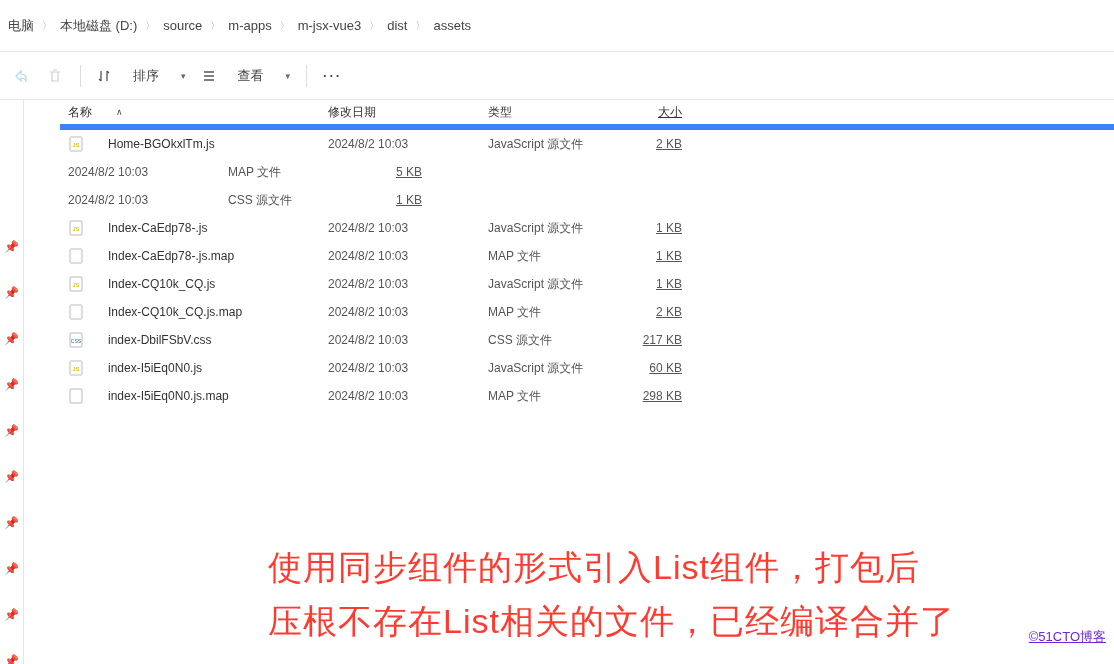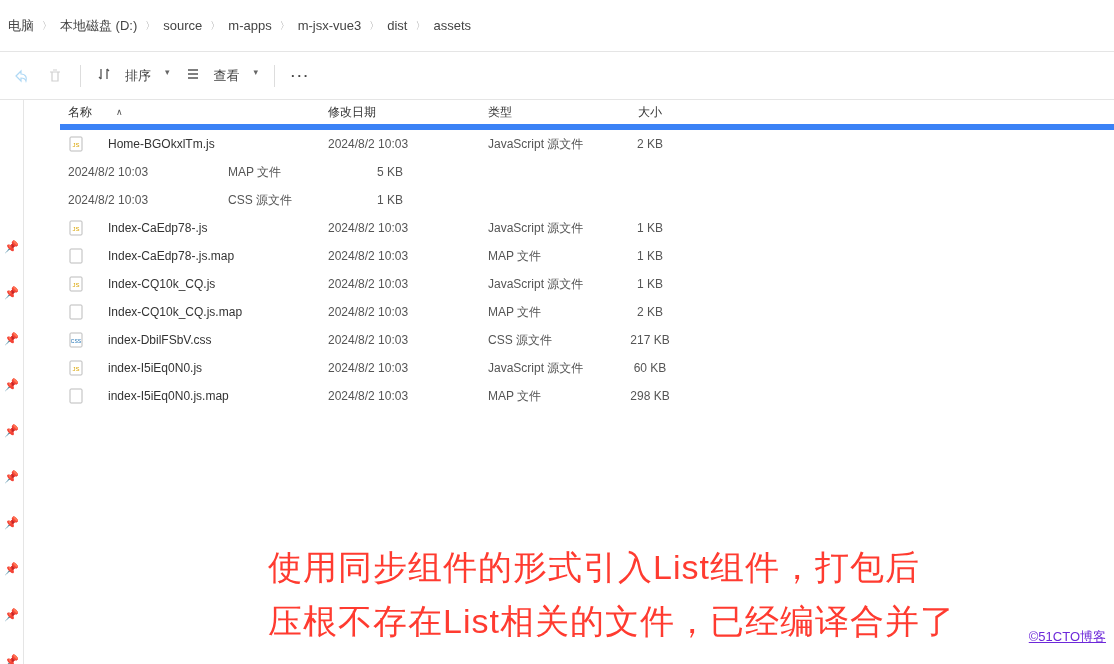--- a/index.html
+++ b/index.html
@@ -29,21 +29,21 @@
   
   .toolbar {
     display: flex;
     align-items: center;
     height: 48px;
     padding: 0 12px;
     border-bottom: 1px solid #e5e5e5;
     gap: 16px;
   }
   .sep { width:1px; height:22px; background:#ddd; }
-  .tbtn { display:flex; align-items:flex-start; gap:14px; cursor:pointer; color:#444; font-size:13px; }
+  .tbtn { display:flex; align-items:center; gap:22px; cursor:pointer; color:#444; font-size:13px; }
   .tbtn .caret { font-size:9px; color:#666; }
   .iconbtn { width:18px; height:18px; display:flex; align-items:center; justify-content:center; cursor:pointer; }
   .iconbtn.disabled { opacity:.4; }
   
   .main { display:flex; height: calc(100% - 88px); }
   .pinbar {
     width: 24px;
     border-right: 1px solid #e5e5e5;
     display:flex; flex-direction:column; align-items:center;
     padding-top: 140px; gap: 32px; color:#888;
@@ -54,21 +54,21 @@
   .cols {
     display:flex; align-items:center;
     height: 30px; font-size:12px; color:#333;
     border-bottom: 6px solid #3b82f6;
     position:relative;
   }
   .cols .col { padding: 0 8px; }
   .c-name { flex: 0 0 260px; display:flex; align-items:center; gap:24px; }
   .c-date { flex: 0 0 160px; }
   .c-type { flex: 0 0 130px; }
-  .c-size { flex: 0 0 80px; text-align:center; }
+  .c-size { flex: 0 0 80px; text-align:right;text-decoration:underline; }
   .sortup { font-size:9px; color:#555; }
   
   .row {
     display:flex; align-items:center;
     height: 28px; font-size:12px; color:#333;
   }
   .row .cell { padding: 0 8px; white-space:nowrap; overflow:hidden; text-overflow:ellipsis; color:#555;}
   .row .c-name { display:flex; color:#333;}
   .ficon { width:16px; height:16px; display:flex; align-items:center; justify-content:center; }
   svg { display:block; }

